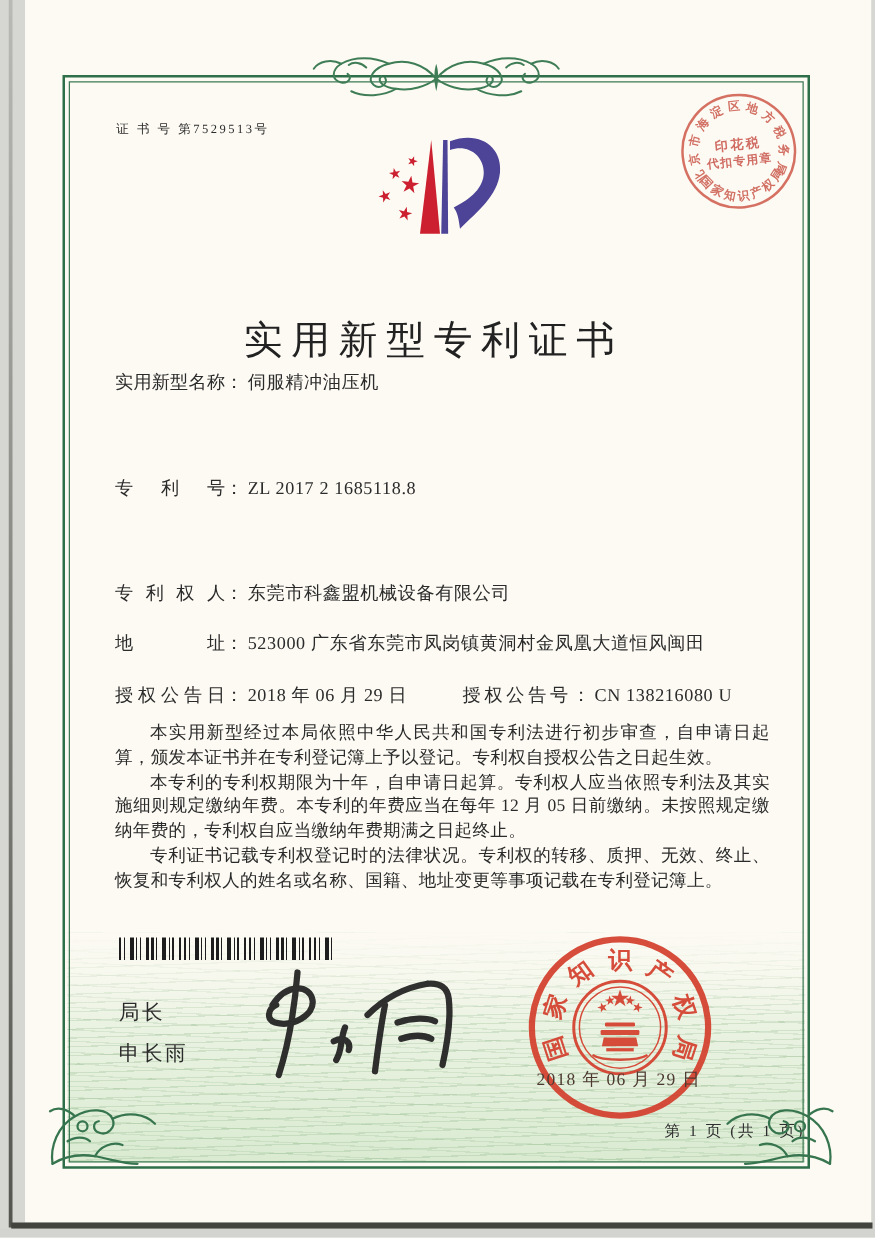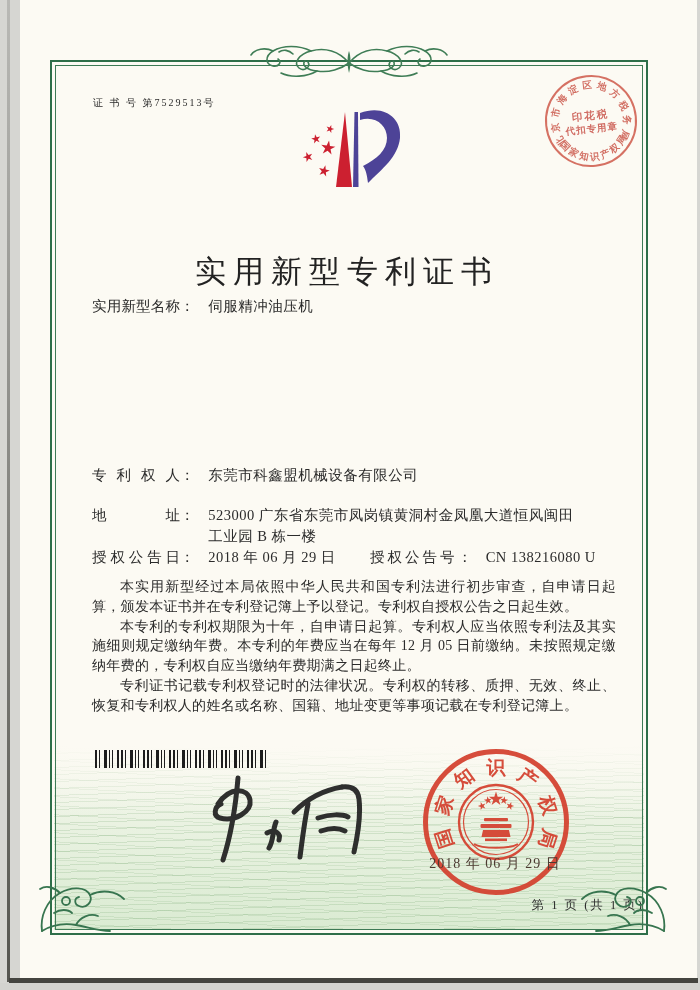--- a/index.html
+++ b/index.html
@@ -26,21 +26,21 @@
       linear-gradient(180deg,rgba(226,240,219,.25),rgba(216,234,208,.95));}
 
   .cert-number{position:absolute;left:93px;top:96px;font-size:10px;color:#2c2c2c;letter-spacing:2px;z-index:2;}
   .title{position:absolute;left:50px;top:203px;width:594px;text-align:center;font-size:31px;
     color:#222;letter-spacing:7px;z-index:2;margin-top:48px;}
   .logo{position:absolute;left:288px;top:99px;z-index:2;}
 
   .field-row{position:absolute;left:92px;width:540px;font-size:14.5px;color:#2b2b2b;z-index:2;line-height:21px;}
   .flabel{display:inline-block;width:88px;text-align:justify;text-align-last:justify;vertical-align:top;}
   .fcolon{display:inline-block;vertical-align:top;}
-  .fvalue{display:inline-block;margin-left:10px;letter-spacing:.5px;vertical-align:top;}
+  .fvalue{display:inline-block;margin-left:0;letter-spacing:.5px;vertical-align:top;}
   .fvalue .l2{display:block;}
   .fgroup-right{position:absolute;left:278px;top:0;white-space:nowrap;}
   .fgroup-right .flabel2{letter-spacing:3px;}
 
   .body-text{position:absolute;left:92px;top:577px;width:524px;z-index:2;}
   .body-text p{margin:0;font-size:14px;line-height:19.8px;color:#2b2b2b;text-align:justify;text-indent:2em;letter-spacing:.3px;}
 
   .barcode{position:absolute;left:95px;top:750px;width:172px;height:18px;z-index:2;
     background:repeating-linear-gradient(90deg,
       #1d1d1d 0 2px,transparent 2px 4px,#1d1d1d 4px 5px,transparent 5px 9px,
@@ -146,45 +146,53 @@
       <path d="M72,14 C96,5 114,19 112,39 C110,58 94,70 80,84 C79,76 78,71 75,67 C89,60 99,51 99,39 C99,26 87,16 72,21 Z"></path>
     </g>
   </svg>
 
   <div class="title">实用新型专利证书</div>
 
   <div class="field-row" style="top:296px">
     <span class="flabel">实用新型名称</span><span class="fcolon">：</span>
     <span class="fvalue">伺服精冲油压机</span>
   </div>
+  <div class="field-row" style="top:381px">
+    <span class="flabel">专利号</span><span class="fcolon">：</span>
+    <span class="fvalue">ZL 2017 2 1685118.8</span>
+  </div>
   <div class="field-row" style="top:465px">
     <span class="flabel">专利权人</span><span class="fcolon">：</span>
     <span class="fvalue">东莞市科鑫盟机械设备有限公司</span>
   </div>
   <div class="field-row" style="top:505px">
     <span class="flabel">地址</span><span class="fcolon">：</span>
-    <span class="fvalue"><span>523000 广东省东莞市凤岗镇黄洞村金凤凰大道恒风闽田</span><span class="l2">工业园 B 栋一楼</span></span>
+    <span class="fvalue"><span>523000 广东省东莞市凤岗镇黄洞村金凤凰大道恒风闽田</span></span>
   </div>
   <div class="field-row" style="top:547px">
     <span class="flabel">授权公告日</span><span class="fcolon">：</span>
     <span class="fvalue">2018 年 06 月 29 日</span>
     <span class="fgroup-right">
       <span class="flabel2">授权公告号</span><span>：</span>
       <span class="fvalue">CN 138216080 U</span>
     </span>
   </div>
 
   <div class="body-text">
     <p>本实用新型经过本局依照中华人民共和国专利法进行初步审查，自申请日起算，颁发本证书并在专利登记簿上予以登记。专利权自授权公告之日起生效。</p>
     <p>本专利的专利权期限为十年，自申请日起算。专利权人应当依照专利法及其实施细则规定缴纳年费。本专利的年费应当在每年 12 月 05 日前缴纳。未按照规定缴纳年费的，专利权自应当缴纳年费期满之日起终止。</p>
     <p>专利证书记载专利权登记时的法律状况。专利权的转移、质押、无效、终止、恢复和专利权人的姓名或名称、国籍、地址变更等事项记载在专利登记簿上。</p>
   </div>
 
   <div class="barcode"></div>
 
+  <div class="signer">
+    <div>局长</div>
+    <div>申长雨</div>
+  </div>
 
   <svg class="signature" width="185" height="95" viewBox="0 0 185 95">
     <g stroke="#1f1f1f" fill="none" stroke-width="5" stroke-linecap="round" stroke-linejoin="round" opacity="0.92">
       <path d="M28,32 C40,14 58,16 60,28 C62,40 44,50 30,46 C23,44 24,35 31,32"></path>
       <path d="M48,6 C46,30 42,60 33,88"></path>
       <path d="M86,50 C82,60 84,68 79,76"></path>
       <path d="M77,61 C85,57 91,61 89,68"></path>
       <path d="M104,40 C118,26 134,18 152,15"></path>
       <path d="M152,15 C162,14 168,18 169,27 C171,44 168,62 164,80"></path>
       <path d="M118,32 C114,52 112,70 110,85"></path>

